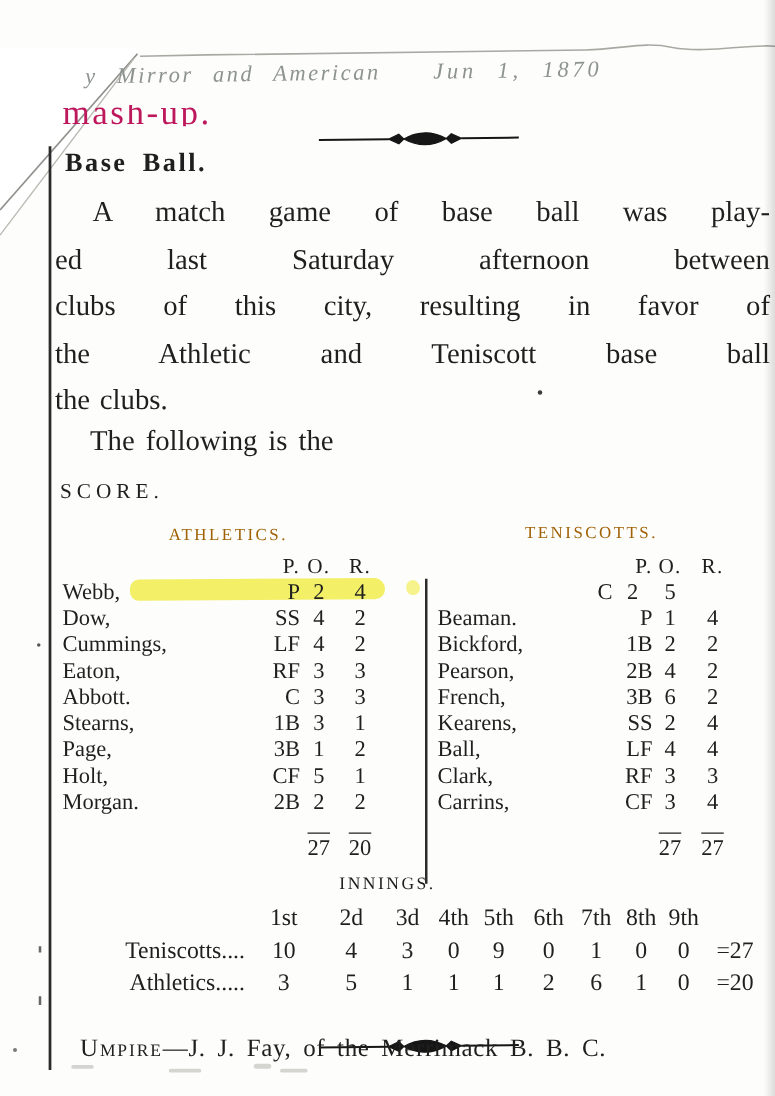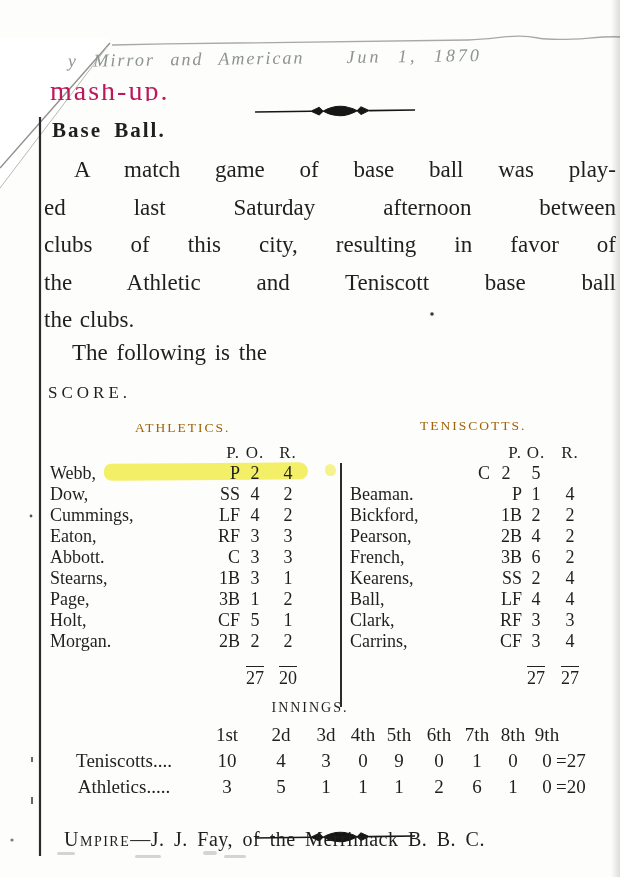--- a/index.html
+++ b/index.html
@@ -51,22 +51,22 @@
   .hl-main{left:104px;top:463px;width:204px;height:17px;border-radius:8px 10px 9px 8px;
     transform:rotate(-0.4deg);opacity:.95;z-index:0}
   .hl-blob{left:325px;top:464px;width:11px;height:12px;border-radius:50% 60% 50% 50%;opacity:.7;z-index:0}
   .z2{z-index:2}
   
   .innings-head{left:0;top:700px;width:620px;text-align:center;font-size:14px;letter-spacing:2px}
   .innings{left:46px;top:722px;width:574px;font-size:19px}
   .irow{display:grid;grid-template-columns:150px 62px 46px 44px 30px 42px 38px 38px 34px 34px 56px;
     height:26px;line-height:26px}
   .irow span{text-align:center}
-  .irow .i-label{text-align:center;padding-left:6px;white-space:nowrap}
-  .irow .i-total{text-align:left;margin-left:-8px}
+  .irow .i-label{text-align:right;padding-left:6px;white-space:nowrap}
+  .irow .i-total{text-align:center;margin-left:-8px}
   
   .umpire{left:64px;top:828px;width:556px;font-size:20px;word-spacing:4px;letter-spacing:.5px;white-space:nowrap}
   .umpire .ump-label{font-variant:small-caps;letter-spacing:1.5px}
   svg.layer{position:absolute;left:0;top:0;z-index:1;pointer-events:none}
 </style>
 </head>
 <body>
 
 <svg class="layer" width="620" height="877" viewBox="0 0 620 877">
   <defs>

